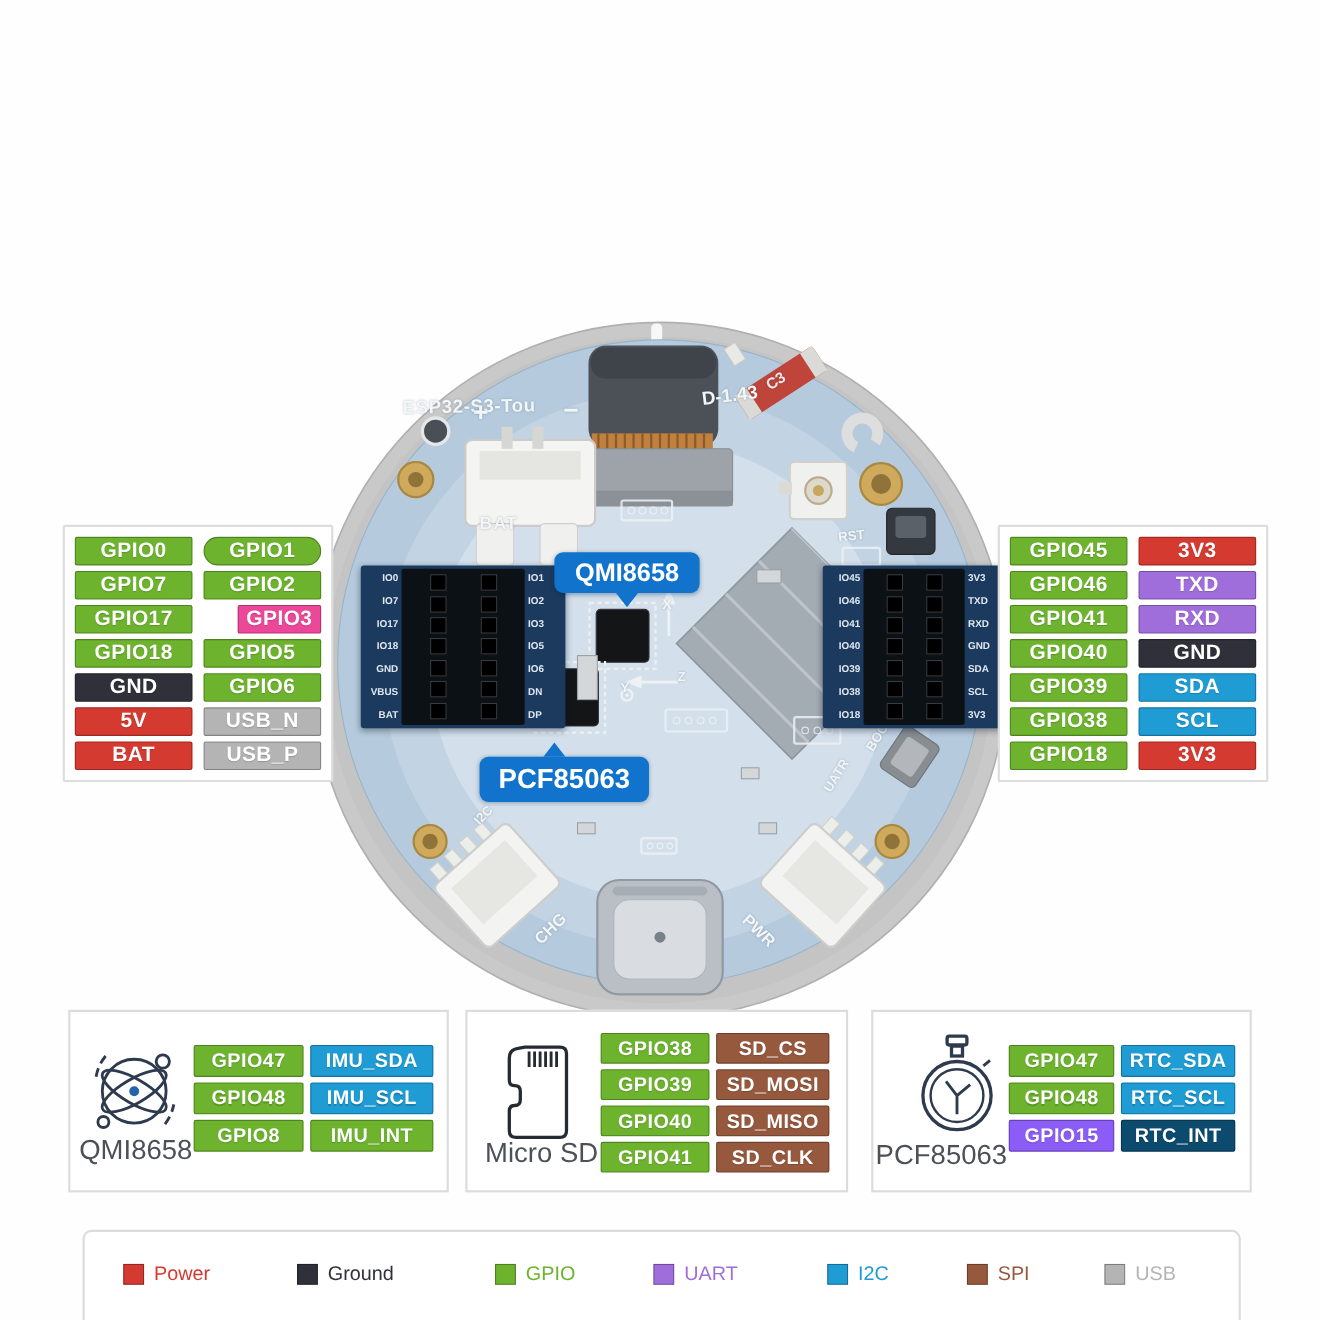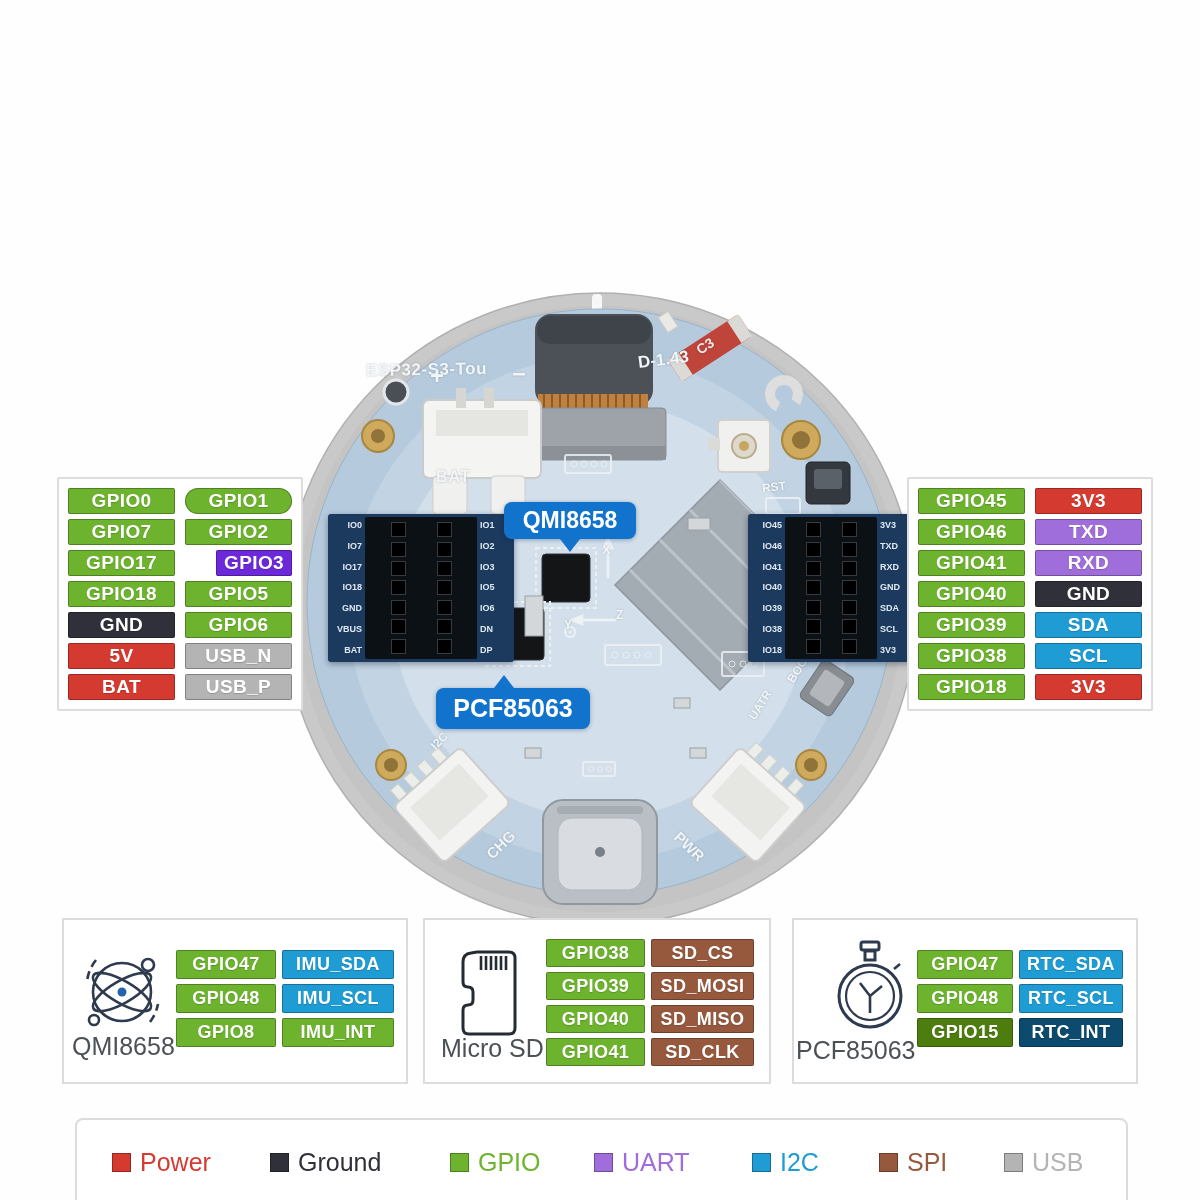--- a/index.html
+++ b/index.html
@@ -52,21 +52,21 @@
   #grows0{left:112px;top:30px;grid-template-columns:100px 112px;grid-auto-rows:29px;}
   #grows1{left:121px;top:19px;grid-template-columns:99px 103px;grid-auto-rows:28px;}
   #grows2{left:123px;top:30px;grid-template-columns:96px 104px;grid-auto-rows:29px;}
   .gcell{font-size:18px;}
   .gicon{position:absolute;}
   
   .legend-box{position:absolute;left:75px;top:1118px;width:1049px;height:120px;
               border:2px solid #dcdcdc;border-radius:8px;background:#fff;}
   .legend-item{position:absolute;top:1148px;display:flex;align-items:center;gap:9px;}
   .swatch{width:19px;height:19px;box-shadow:inset 0 0 0 1px rgba(0,0,0,.3);}
-  .legend-label{font-size:25px;font-weight:400;}
+  .legend-label{font-size:18px;font-weight:400;}
 </style>
 </head>
 <body>
 
 <div class="stage">
 
 
   <svg style="position:absolute;left:270px;top:278px" width="660" height="660" viewBox="0 0 660 660">
     <defs>
       <clipPath id="dclip">
@@ -325,21 +325,21 @@
 
   <div class="callout" id="callout-qmi">QMI8658</div>
   <div class="callout" id="callout-pcf">PCF85063</div>
 
   <div class="pin-card" id="left-card">
       <div class="cell" style="background: rgb(109, 179, 46);">GPIO0</div>
       <div class="cell" style="background: rgb(109, 179, 46); border-radius: 13px;">GPIO1</div>
       <div class="cell" style="background: rgb(109, 179, 46);">GPIO7</div>
       <div class="cell" style="background: rgb(109, 179, 46);">GPIO2</div>
       <div class="cell" style="background: rgb(109, 179, 46);">GPIO17</div>
-      <div class="cell" style="background: #6d28d9; margin-left: 31px;">GPIO3</div>
+      <div class="cell" style="background: #ec4899; margin-left: 31px;">GPIO3</div>
       <div class="cell" style="background: rgb(109, 179, 46);">GPIO18</div>
       <div class="cell" style="background: rgb(109, 179, 46);">GPIO5</div>
       <div class="cell" style="background: rgb(48, 48, 58);">GND</div>
       <div class="cell" style="background: rgb(109, 179, 46);">GPIO6</div>
       <div class="cell" style="background: rgb(213, 58, 48);">5V</div>
       <div class="cell" style="background: rgb(180, 180, 180);">USB_N</div>
       <div class="cell" style="background: rgb(213, 58, 48);">BAT</div>
       <div class="cell" style="background: rgb(180, 180, 180);">USB_P</div>
     </div>
   <div class="pin-card" id="right-card">
@@ -407,21 +407,21 @@
       <circle cx="40" cy="58" r="24" stroke-width="2.2"></circle>
       <path d="M40 58 L30 45 M40 58 L52 48 M40 58 L40 75" stroke-width="2.6"></path>
       <path d="M64 31 l6 -5" stroke-width="2.6"></path>
     </svg>
     <div class="gname" style="left:2px;top:116px">PCF85063</div>
     <div class="grows" id="grows2">
         <div class="cell gcell" style="background: rgb(109, 179, 46);">GPIO47</div>
         <div class="cell gcell" style="background: rgb(31, 156, 211);">RTC_SDA</div>
         <div class="cell gcell" style="background: rgb(109, 179, 46);">GPIO48</div>
         <div class="cell gcell" style="background: rgb(31, 156, 211);">RTC_SCL</div>
-        <div class="cell gcell" style="background: #4d7c0f;">GPIO15</div>
+        <div class="cell gcell" style="background: #8b5cf6;">GPIO15</div>
         <div class="cell gcell" style="background: #0c4a6e;">RTC_INT</div>
       </div>
   </div>
 
   <div class="legend-box"></div>
   <div id="legend">
       <div class="legend-item" style="left: 112px;">
         <div class="swatch" style="background: rgb(213, 58, 48);"></div>
         <span class="legend-label" style="color: rgb(213, 58, 48);">Power</span>
       </div>

